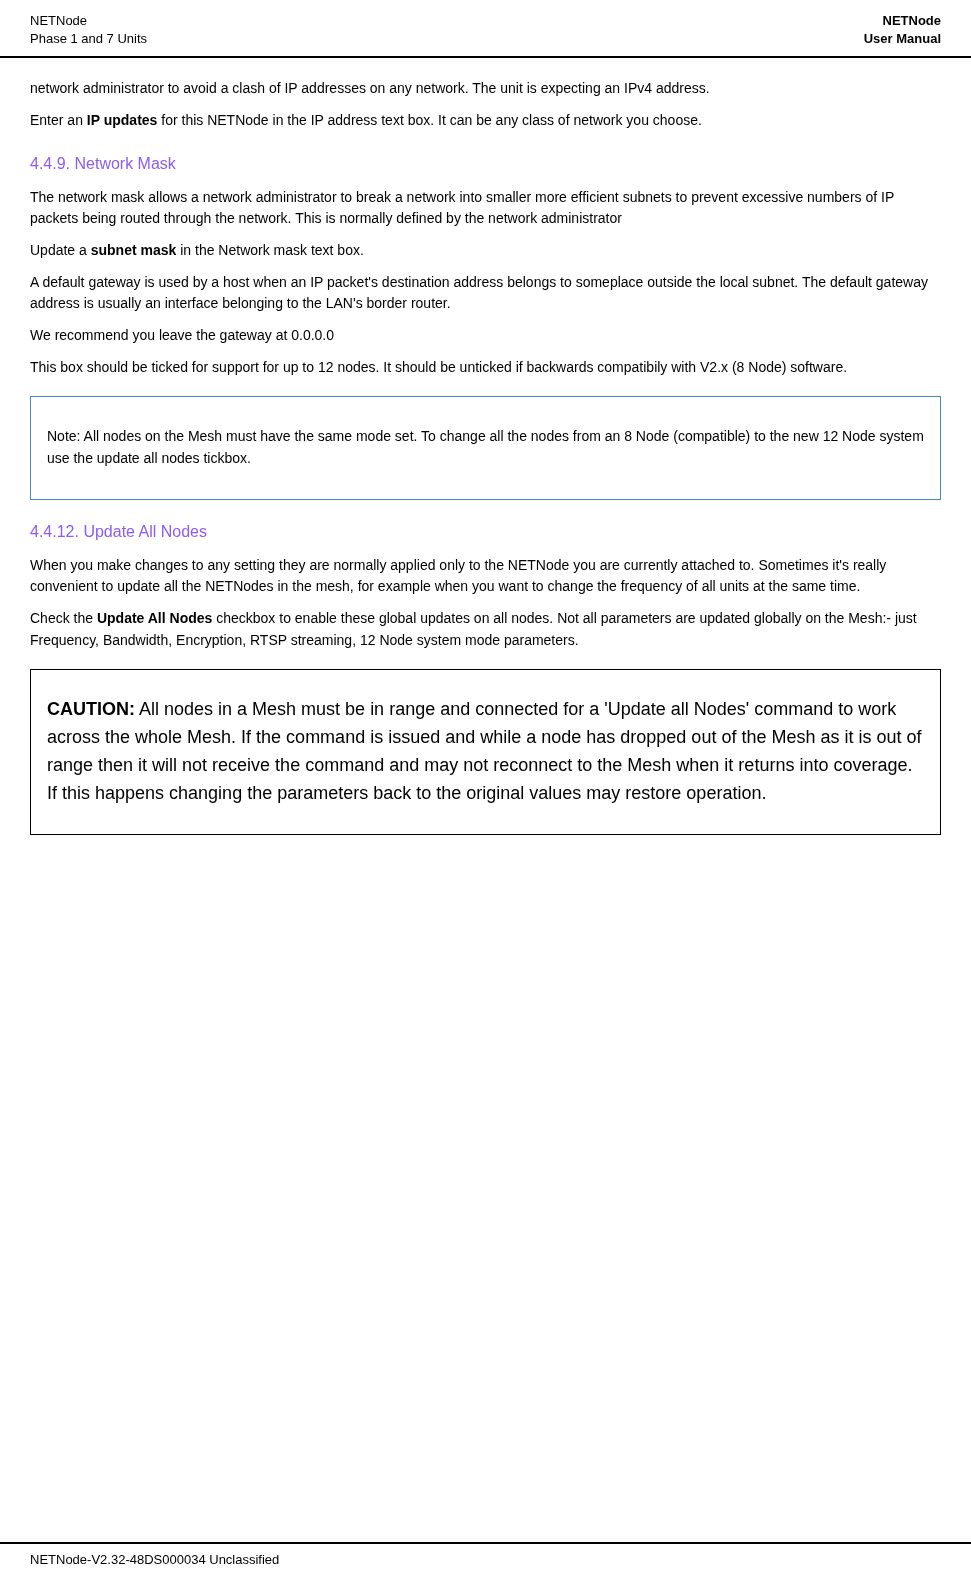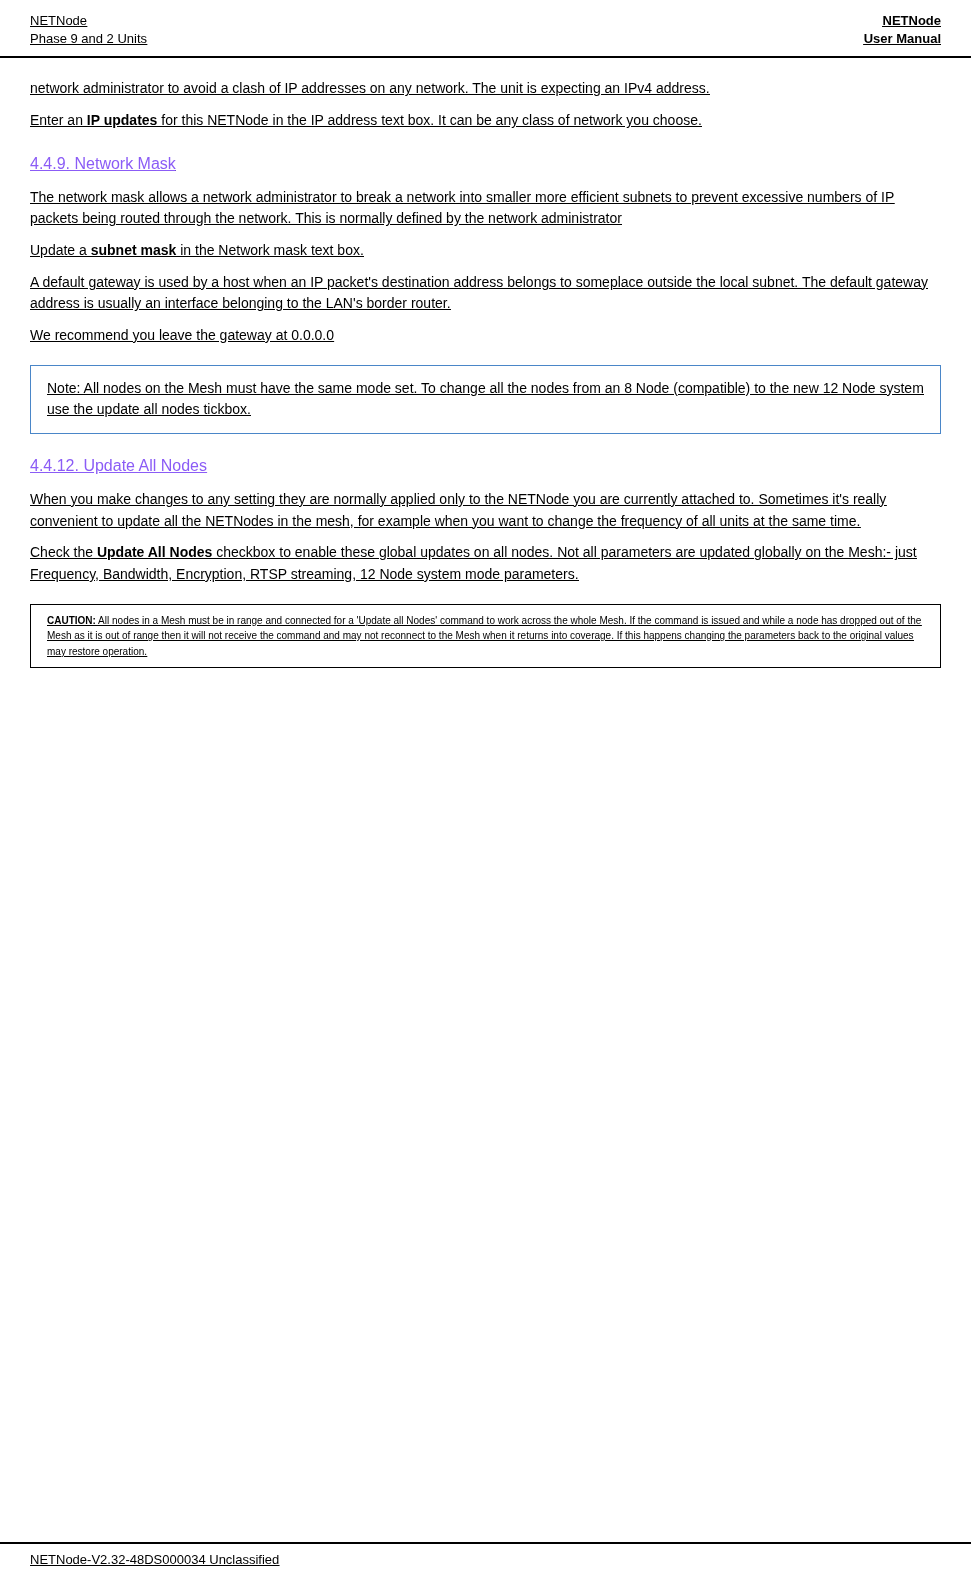--- a/index.html
+++ b/index.html
@@ -1,19 +1,18 @@
 <!DOCTYPE html>
 <html><head>
   <meta charset="utf-8">
   <style>
     * {
       margin: 0;
       padding: 0;
       box-sizing: border-box;
-      text-decoration: underline;
     }
 
     body {
       font-family: Arial, sans-serif;
       font-size: 14px;
       color: #000;
       background: #fff;
       width: 971px;
       min-height: 1575px;
     }
@@ -71,34 +70,34 @@
       color: #8b5cf6;
       font-weight: normal;
       margin-top: 22px;
       margin-bottom: 12px;
       line-height: 1.3;
     }
 
     
     .note-box {
       border: 1.5px solid #4a86c8;
-      padding: 12px 16px;
+      padding: 29px 16px;
       margin: 18px 0;
       font-size: 14px;
       line-height: 1.55;
       color: #000;
       background: #fff;
     }
 
     
     .caution-box {
       border: 1.5px solid #000;
-      padding: 8px 16px;
+      padding: 26px 16px;
       margin: 18px 0;
-      font-size: 10px;
+      font-size: 18px;
       line-height: 1.55;
       color: #000;
       background: #fff;
     }
 
     .caution-box b {
       font-weight: bold;
     }
 
     
@@ -116,21 +115,21 @@
     }
   </style>
 </head>
 <body>
 
 <div class="page">
 
   <div class="header">
     <div class="header-left">
       <div>NETNode</div>
-      <div>Phase 9 and 2 Units</div>
+      <div>Phase 1 and 7 Units</div>
     </div>
     <div class="header-right">
       <div>NETNode</div>
       <div>User Manual</div>
     </div>
   </div>
 
   <div class="content">
 
     <p class="body-text">network administrator to avoid a clash of IP addresses on any network. The unit is expecting an IPv4 address.</p>
@@ -146,20 +145,21 @@
     <p class="body-text">
       <span>Update a </span><b>subnet mask</b><span> in the Network mask text box.</span>
     </p>
 
 
     <p class="body-text">A default gateway is used by a host when an IP packet's destination address belongs to someplace outside the local subnet. The default gateway address is usually an interface belonging to the LAN's border router.</p>
 
     <p class="body-text">We recommend you leave the gateway at 0.0.0.0</p>
 
 
+    <p class="body-text">This box should be ticked for support for up to 12 nodes. It should be unticked if backwards compatibily with V2.x (8 Node) software.</p>
 
     <div class="note-box">
       <span>Note: All nodes on the Mesh must have the same mode set. To change all the nodes from an 8 Node (compatible) to the new 12 Node system use the update all nodes tickbox.</span>
     </div>
 
     <h2 class="section-heading">4.4.12.    Update All Nodes</h2>
 
     <p class="body-text">When you make changes to any setting they are normally applied only to the NETNode you are currently attached to. Sometimes it's really convenient to update all the NETNodes in the mesh, for example when you want to change the frequency of all units at the same time.</p>
 
     <p class="body-text">

